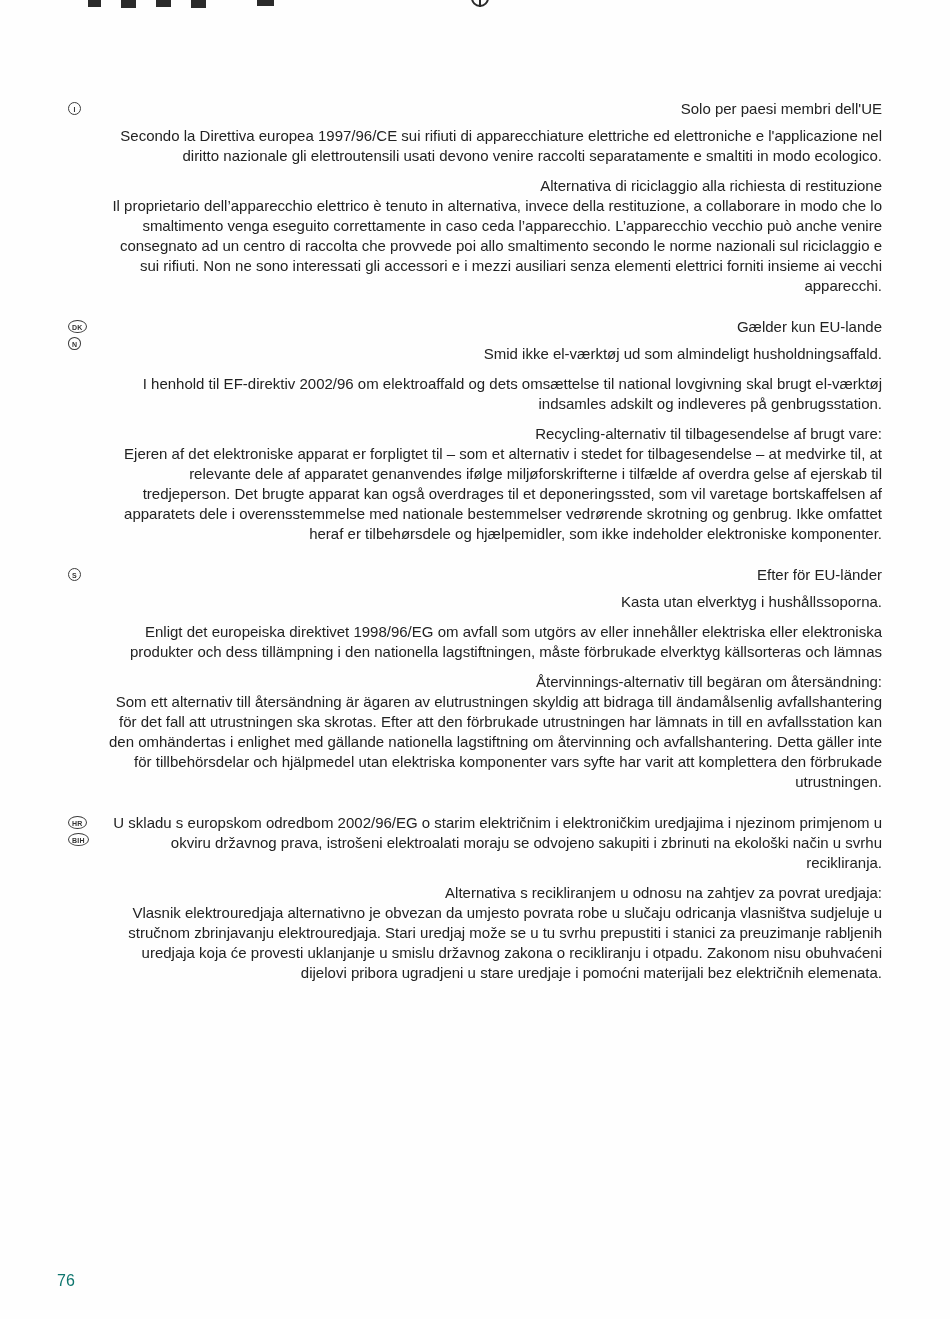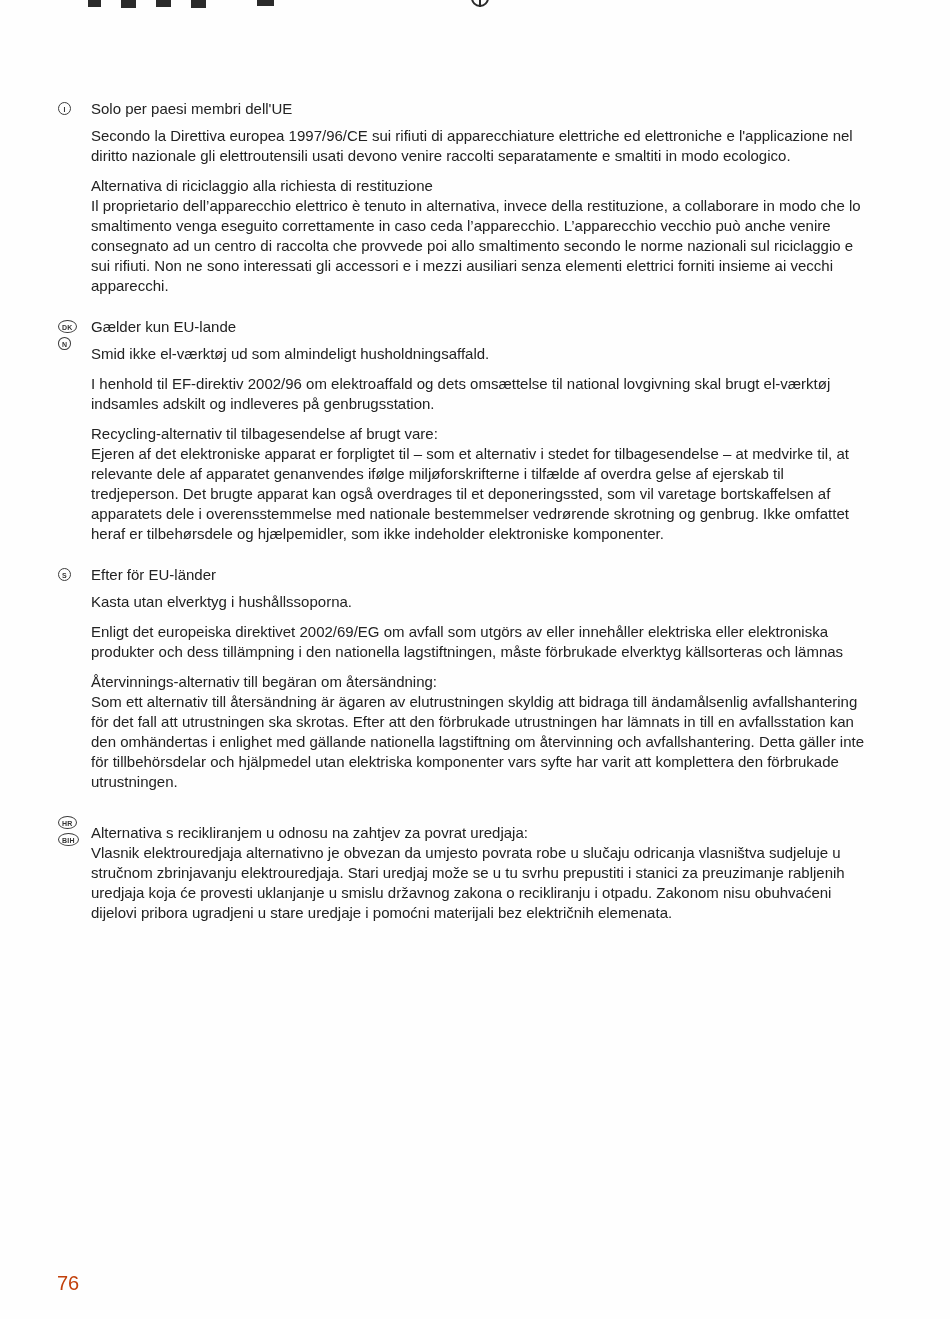--- a/index.html
+++ b/index.html
@@ -29,22 +29,23 @@
     background: transparent;
   }
   .frag-circle::after {
     content: ""; position: absolute; left: 6px; top: 2px;
     width: 2px; height: 14px; background: #2b2b2b;
   }
 
   .content {
     position: absolute;
     top: 99px;
-    left: 58px;
+    left: 68px;
     width: 814px;
+    text-align: right;
   }
 
   .lang-section { display: flex; margin-bottom: 21px; }
 
   .badge-col {
     flex: 0 0 33px;
     width: 33px;
     padding-top: 3px;
     display: flex;
     flex-direction: column;
@@ -67,29 +68,29 @@
     letter-spacing: 0.2px;
   }
 
   .text-col {
     flex: 1;
     font-size: 15px;
     line-height: 20px;
     color: #222;
   }
   .text-col p { white-space: pre-line; margin-bottom: 10px; }
-  .text-col p:last-child { margin-bottom: 0; margin-top: 10px; }
+  .text-col p:last-child { margin-bottom: 0; }
   .section-title { margin-bottom: 7px !important; }
 
   .page-number {
     position: absolute;
     left: 57px;
     top: 1272px;
-    font-size: 20px;
-    color: #c2410c;
+    font-size: 16px;
+    color: #0f766e;
   }
 </style>
 </head>
 <body>
 
 <div class="page-root">
 
   <div class="top-crop">
     <span class="frag frag-1"></span>
     <span class="frag frag-2"></span>
@@ -127,32 +128,33 @@
       </div>
     </section>
 
     <section class="lang-section">
       <div class="badge-col">
         <span class="badge">S</span>
       </div>
       <div class="text-col">
         <p class="section-title">Efter för EU-länder</p>
         <p>Kasta utan elverktyg i hushållssoporna.</p>
-        <p>Enligt det europeiska direktivet 2002/69/EG om avfall som utgörs av eller innehåller elektriska eller elektroniska produkter och dess tillämpning i den nationella lagstiftningen, måste förbrukade elverktyg källsorteras och lämnas</p>
+        <p>Enligt det europeiska direktivet 1998/96/EG om avfall som utgörs av eller innehåller elektriska eller elektroniska produkter och dess tillämpning i den nationella lagstiftningen, måste förbrukade elverktyg källsorteras och lämnas</p>
         <p>Återvinnings-alternativ till begäran om återsändning:
 Som ett alternativ till återsändning är ägaren av elutrustningen skyldig att bidraga till ändamålsenlig avfallshantering för det fall att utrustningen ska skrotas. Efter att den förbrukade utrustningen har lämnats in till en avfallsstation kan den omhändertas i enlighet med gällande nationella lagstiftning om återvinning och avfallshantering. Detta gäller inte för tillbehörsdelar och hjälpmedel utan elektriska komponenter vars syfte har varit att komplettera den förbrukade utrustningen.</p>
       </div>
     </section>
 
     <section class="lang-section">
       <div class="badge-col">
         <span class="badge">HR</span>
         <span class="badge">BIH</span>
       </div>
       <div class="text-col">
+        <p>U skladu s europskom odredbom 2002/96/EG o starim električnim i elektroničkim uredjajima i njezinom primjenom u okviru državnog prava, istrošeni elektroalati moraju se odvojeno sakupiti i zbrinuti na ekološki način u svrhu recikliranja.</p>
         <p>Alternativa s recikliranjem u odnosu na zahtjev za povrat uredjaja:
 Vlasnik  elektrouredjaja alternativno je obvezan da umjesto povrata robe u slučaju odricanja vlasništva sudjeluje u stručnom zbrinjavanju elektrouredjaja. Stari uredjaj može se u tu svrhu prepustiti i stanici za preuzimanje rabljenih uredjaja koja će provesti uklanjanje u smislu državnog zakona o recikliranju i otpadu. Zakonom nisu obuhvaćeni dijelovi pribora ugradjeni u stare uredjaje i pomoćni materijali bez električnih elemenata.</p>
       </div>
     </section>
 
   </main>
 
   <div class="page-number">76</div>
 
 </div>

